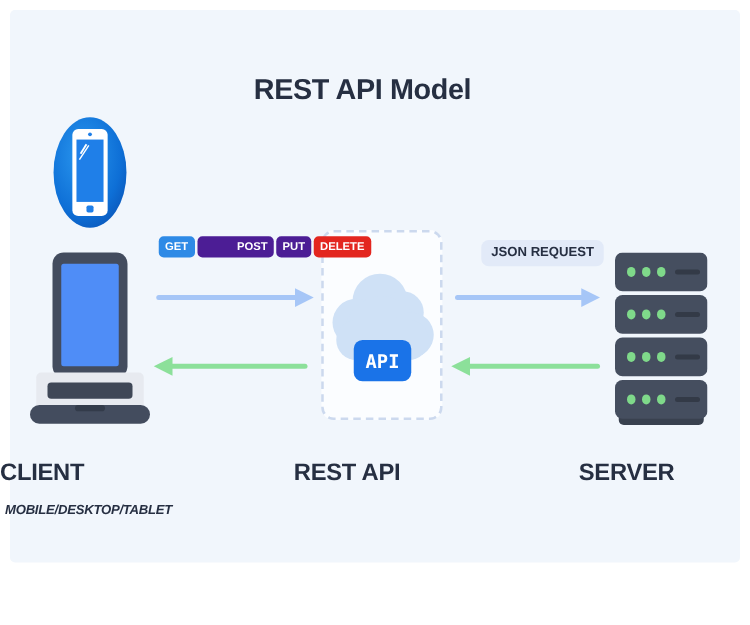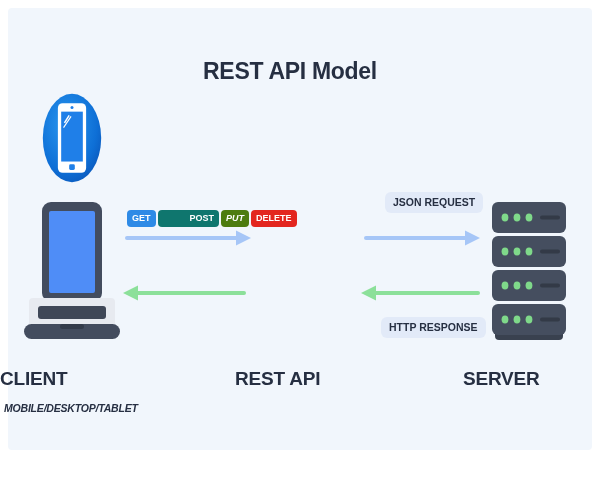--- a/index.html
+++ b/index.html
@@ -9,21 +9,21 @@
   *{margin:0;padding:0;box-sizing:border-box;}
   body{font-family:"Liberation Sans",sans-serif;background:#fff;}
   .canvas{position:relative;width:600px;height:500px;background:#fff;overflow:hidden;}
   .panel{position:absolute;left:8px;top:8px;width:584px;height:442px;background:var(--canvas-bg);border-radius:4px;}
   .title{position:absolute;left:0;top:58px;width:580px;text-align:center;font-size:23px;font-weight:bold;
          color:var(--ink);letter-spacing:-.3px;}
   .icon-abs{position:absolute;}
   .dashed-box{position:absolute;left:257px;top:184px;width:97px;height:152px;border:2px dashed var(--box-border);
               border-radius:10px;background:#fbfdff;}
   .methods{position:absolute;left:127px;top:189px;display:flex;gap:2px;}
-  .method{color:#fff;font-size:9px;font-weight:bold;padding:4px 5px;border-radius:4px;line-height:1;margin-top:21px;}
+  .method{color:#fff;font-size:9px;font-weight:bold;padding:4px 5px;border-radius:4px;line-height:1;}
   .pill{position:absolute;background:var(--pill-bg);color:var(--ink);font-size:10.5px;font-weight:bold;
         padding:4px 8px;border-radius:6px;line-height:1.2;white-space:nowrap;}
   .pill-json{left:139px;top:318px;}
   .pill-req{left:385px;top:192px;}
   .pill-res{left:381px;top:317px;}
   .node-label{position:absolute;top:368px;font-size:19px;font-weight:bold;color:var(--ink);text-align:left;letter-spacing:-.2px;}
   .lbl-client{left:0;width:140px;}
   .lbl-api{left:235px;width:140px;}
   .lbl-server{left:463px;width:140px;}
   .sub-label{position:absolute;left:4px;top:402px;width:122px;text-align:center;font-size:10.5px;
@@ -63,20 +63,34 @@
 
   <svg class="icon-abs" style="left:24px;top:200px;" width="96" height="142" viewBox="0 0 96 142">
     <rect x="18" y="2" width="60" height="100" rx="9" fill="#434c5e"></rect>
     <rect x="25" y="11" width="46" height="82" rx="2" fill="#4f8df7"></rect>
     <rect x="5" y="98" width="86" height="30" rx="4" fill="#e7eaf0"></rect>
     <rect x="14" y="106" width="68" height="13" rx="3" fill="#3f4757"></rect>
     <rect x="0" y="124" width="96" height="15" rx="7.5" fill="#434c5e"></rect>
     <rect x="36" y="124" width="24" height="5" rx="2.5" fill="#333b4a"></rect>
   </svg>
 
+  <div class="dashed-box">
+    <svg width="93" height="148" viewBox="0 0 93 148">
+      <g fill="var(--cloud)">
+        <circle cx="45" cy="55" r="22"></circle>
+        <circle cx="63" cy="64" r="17"></circle>
+        <circle cx="26" cy="72" r="19"></circle>
+        <circle cx="46" cy="80" r="29"></circle>
+        <circle cx="70" cy="82" r="18"></circle>
+        <rect x="10" y="70" width="74" height="32" rx="16"></rect>
+      </g>
+      <rect x="24" y="86" width="46" height="33" rx="7" fill="var(--api-badge)"></rect>
+      <text class="api-text" x="47" y="108" text-anchor="middle">API</text>
+    </svg>
+  </div>
 
   <svg class="icon-abs" style="left:492px;top:202px;" width="74" height="140" viewBox="0 0 74 140">
     <rect x="3" y="128" width="68" height="10" rx="4" fill="#39414f"></rect>
     <g>
       <rect x="0" y="0" width="74" height="31" rx="6" fill="#454e5f"></rect>
       <rect x="0" y="34" width="74" height="31" rx="6" fill="#454e5f"></rect>
       <rect x="0" y="68" width="74" height="31" rx="6" fill="#454e5f"></rect>
       <rect x="0" y="102" width="74" height="31" rx="6" fill="#454e5f"></rect>
     </g>
     <g fill="#7fd98a">
@@ -96,22 +110,22 @@
     <g fill="#333a47">
       <rect x="48" y="13.5" width="20" height="4" rx="2"></rect>
       <rect x="48" y="47.5" width="20" height="4" rx="2"></rect>
       <rect x="48" y="81.5" width="20" height="4" rx="2"></rect>
       <rect x="48" y="115.5" width="20" height="4" rx="2"></rect>
     </g>
   </svg>
 
   <div class="methods">
     <span class="method" style="background: rgb(46, 138, 230);">GET</span>
-    <span class="method" style="background: #0f766e; padding-left: 32px;">POST</span>
-    <span class="method" style="background: #4d7c0f; font-style: italic;">PUT</span>
+    <span class="method" style="background: #4c1d95; padding-left: 32px;">POST</span>
+    <span class="method" style="background: #4c1d95;">PUT</span>
     <span class="method" style="background: rgb(227, 38, 31); text-align: right;">DELETE</span>
   </div>
 
   <svg class="arrows" width="600" height="500" viewBox="0 0 600 500">
     <g>
       <line class="arrow-blue-stroke" x1="127" y1="238" x2="236" y2="238"></line>
       <polygon class="arrow-blue-fill" points="236,230.5 251,238 236,245.5"></polygon>
     </g>
     <g>
       <line class="arrow-green-stroke" x1="137" y1="293" x2="244" y2="293"></line>
@@ -121,19 +135,18 @@
       <line class="arrow-blue-stroke" x1="366" y1="238" x2="465" y2="238"></line>
       <polygon class="arrow-blue-fill" points="465,230.5 480,238 465,245.5"></polygon>
     </g>
     <g>
       <line class="arrow-green-stroke" x1="375" y1="293" x2="478" y2="293"></line>
       <polygon class="arrow-green-fill" points="376,285.5 361,293 376,300.5"></polygon>
     </g>
   </svg>
 
   <div class="pill pill-req">JSON REQUEST</div>
-  <div class="pill pill-res">HTTP RESPONSE</div>
 
   <div class="node-label lbl-client">CLIENT</div>
   <div class="node-label lbl-api">REST API</div>
   <div class="node-label lbl-server">SERVER</div>
   <div class="sub-label">MOBILE/DESKTOP/TABLET</div>
 </div>
 
 </body></html>

